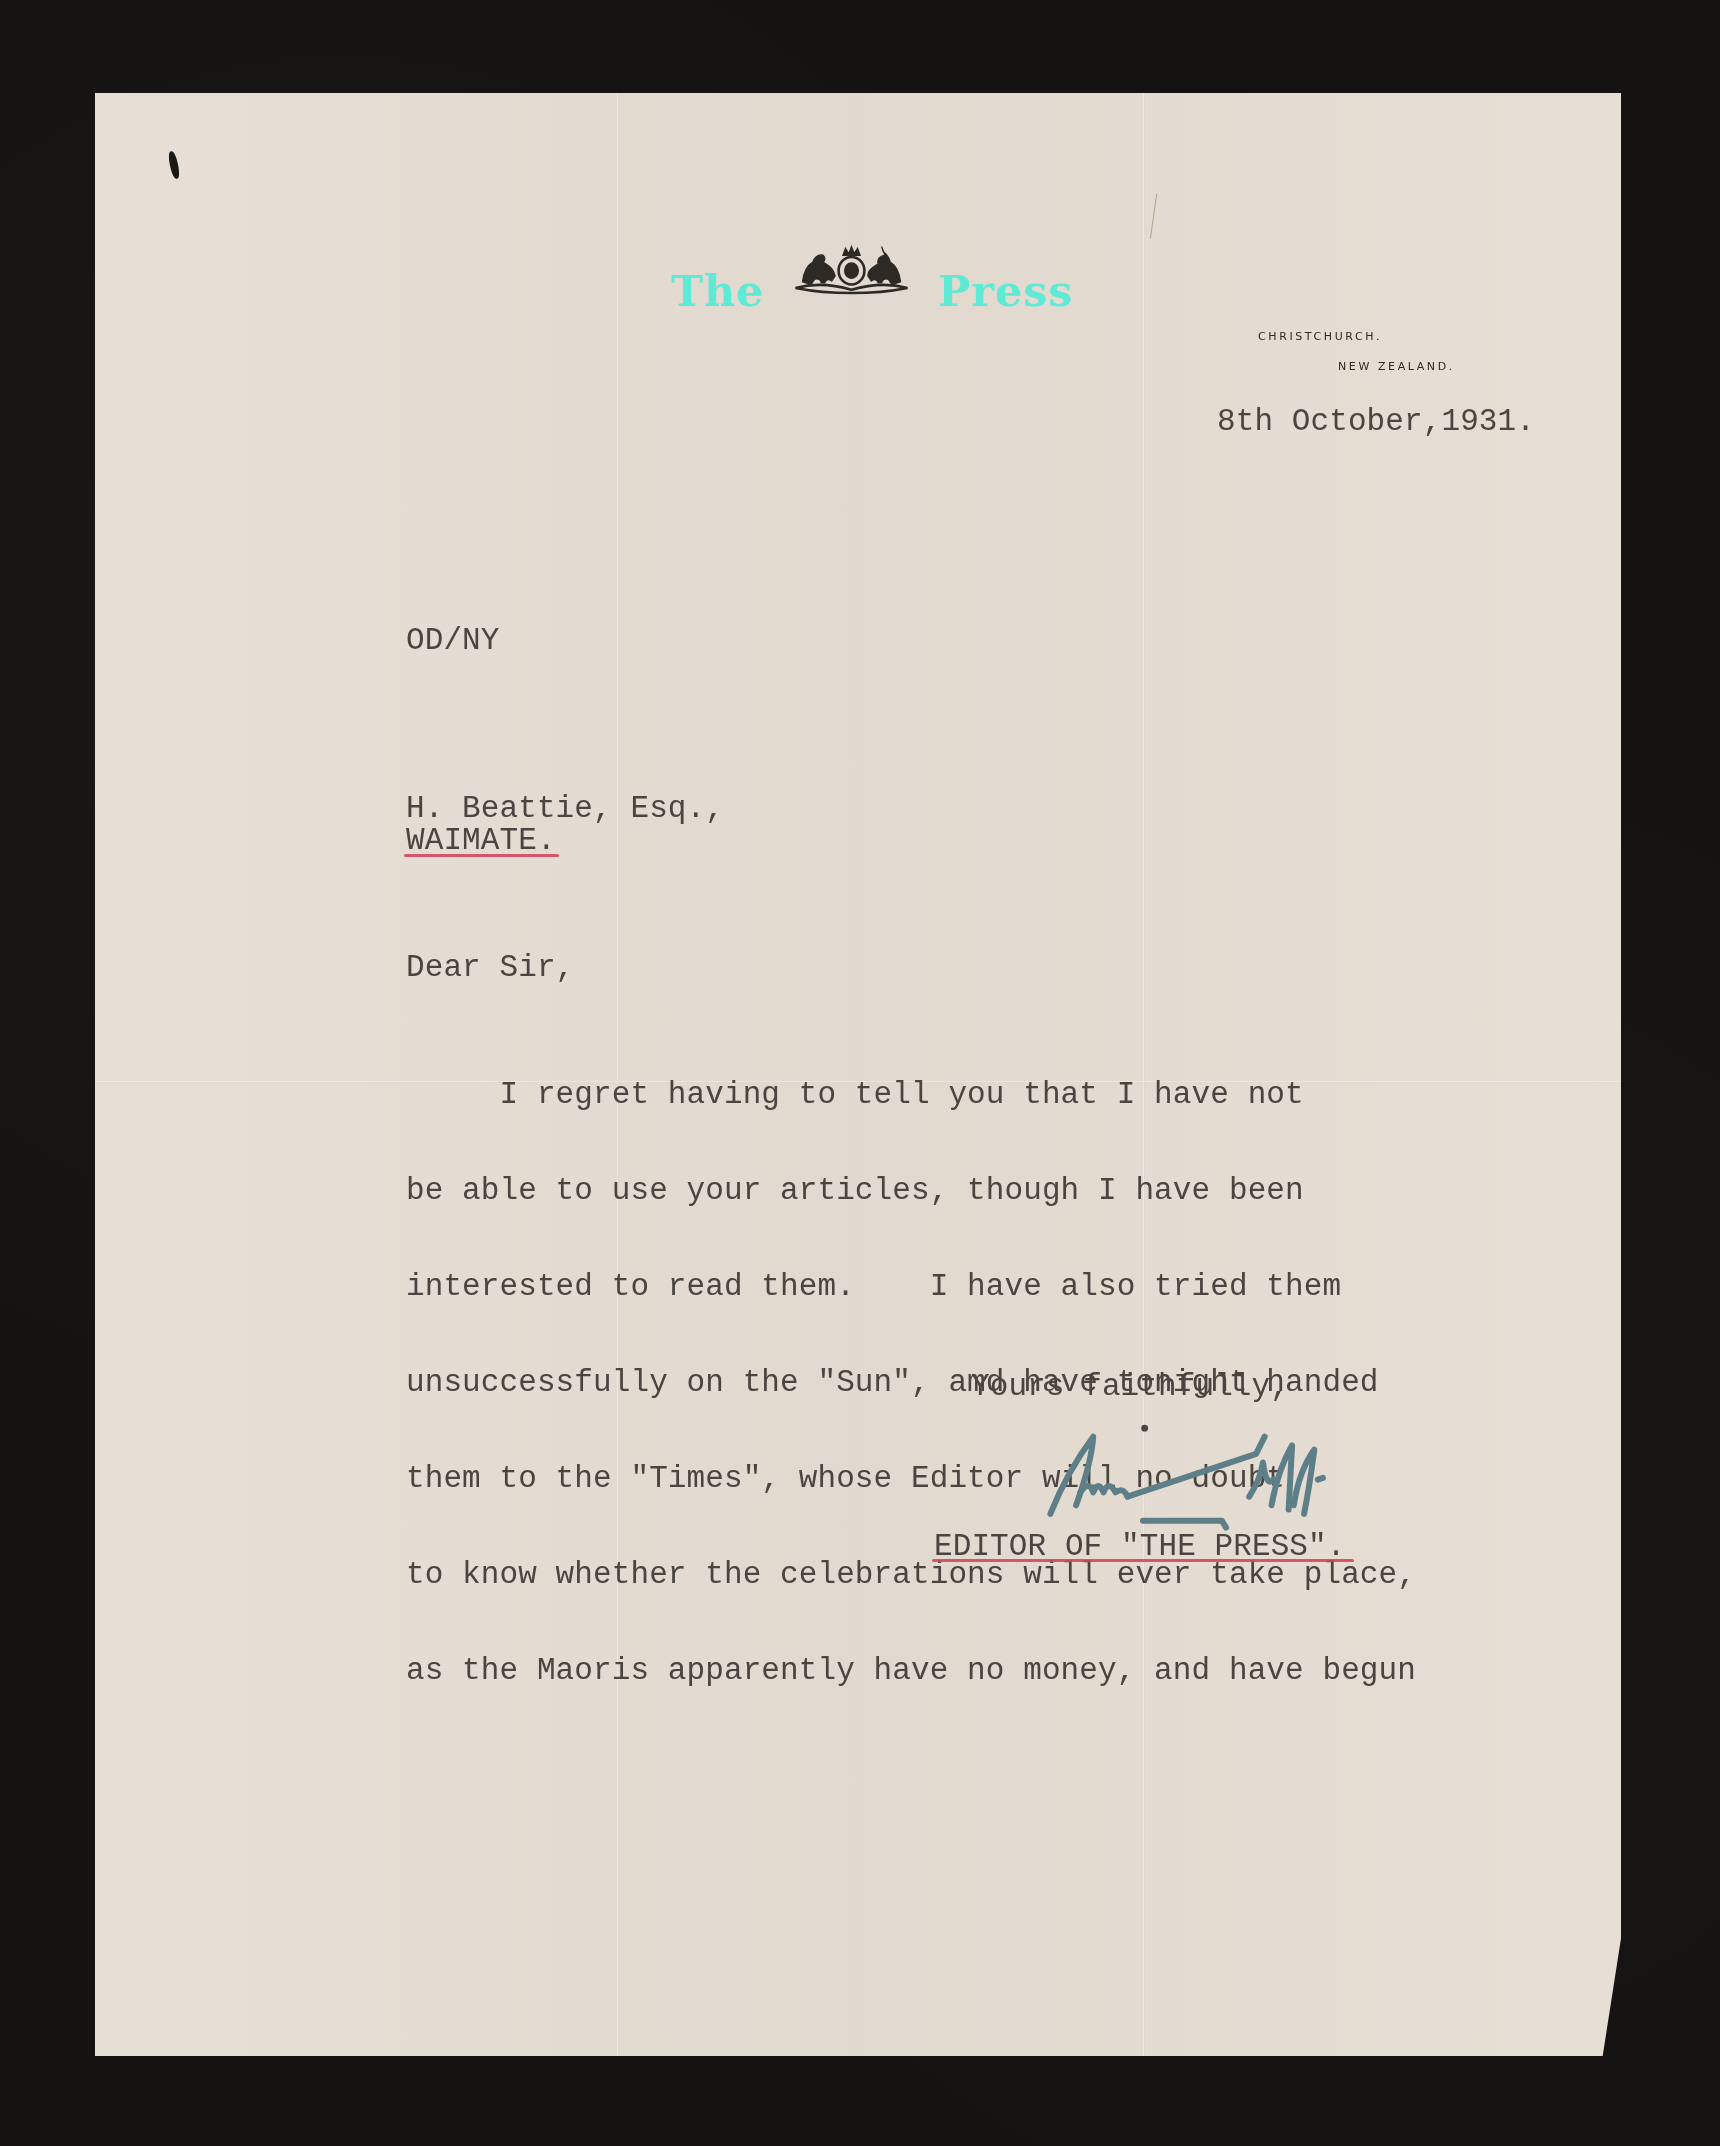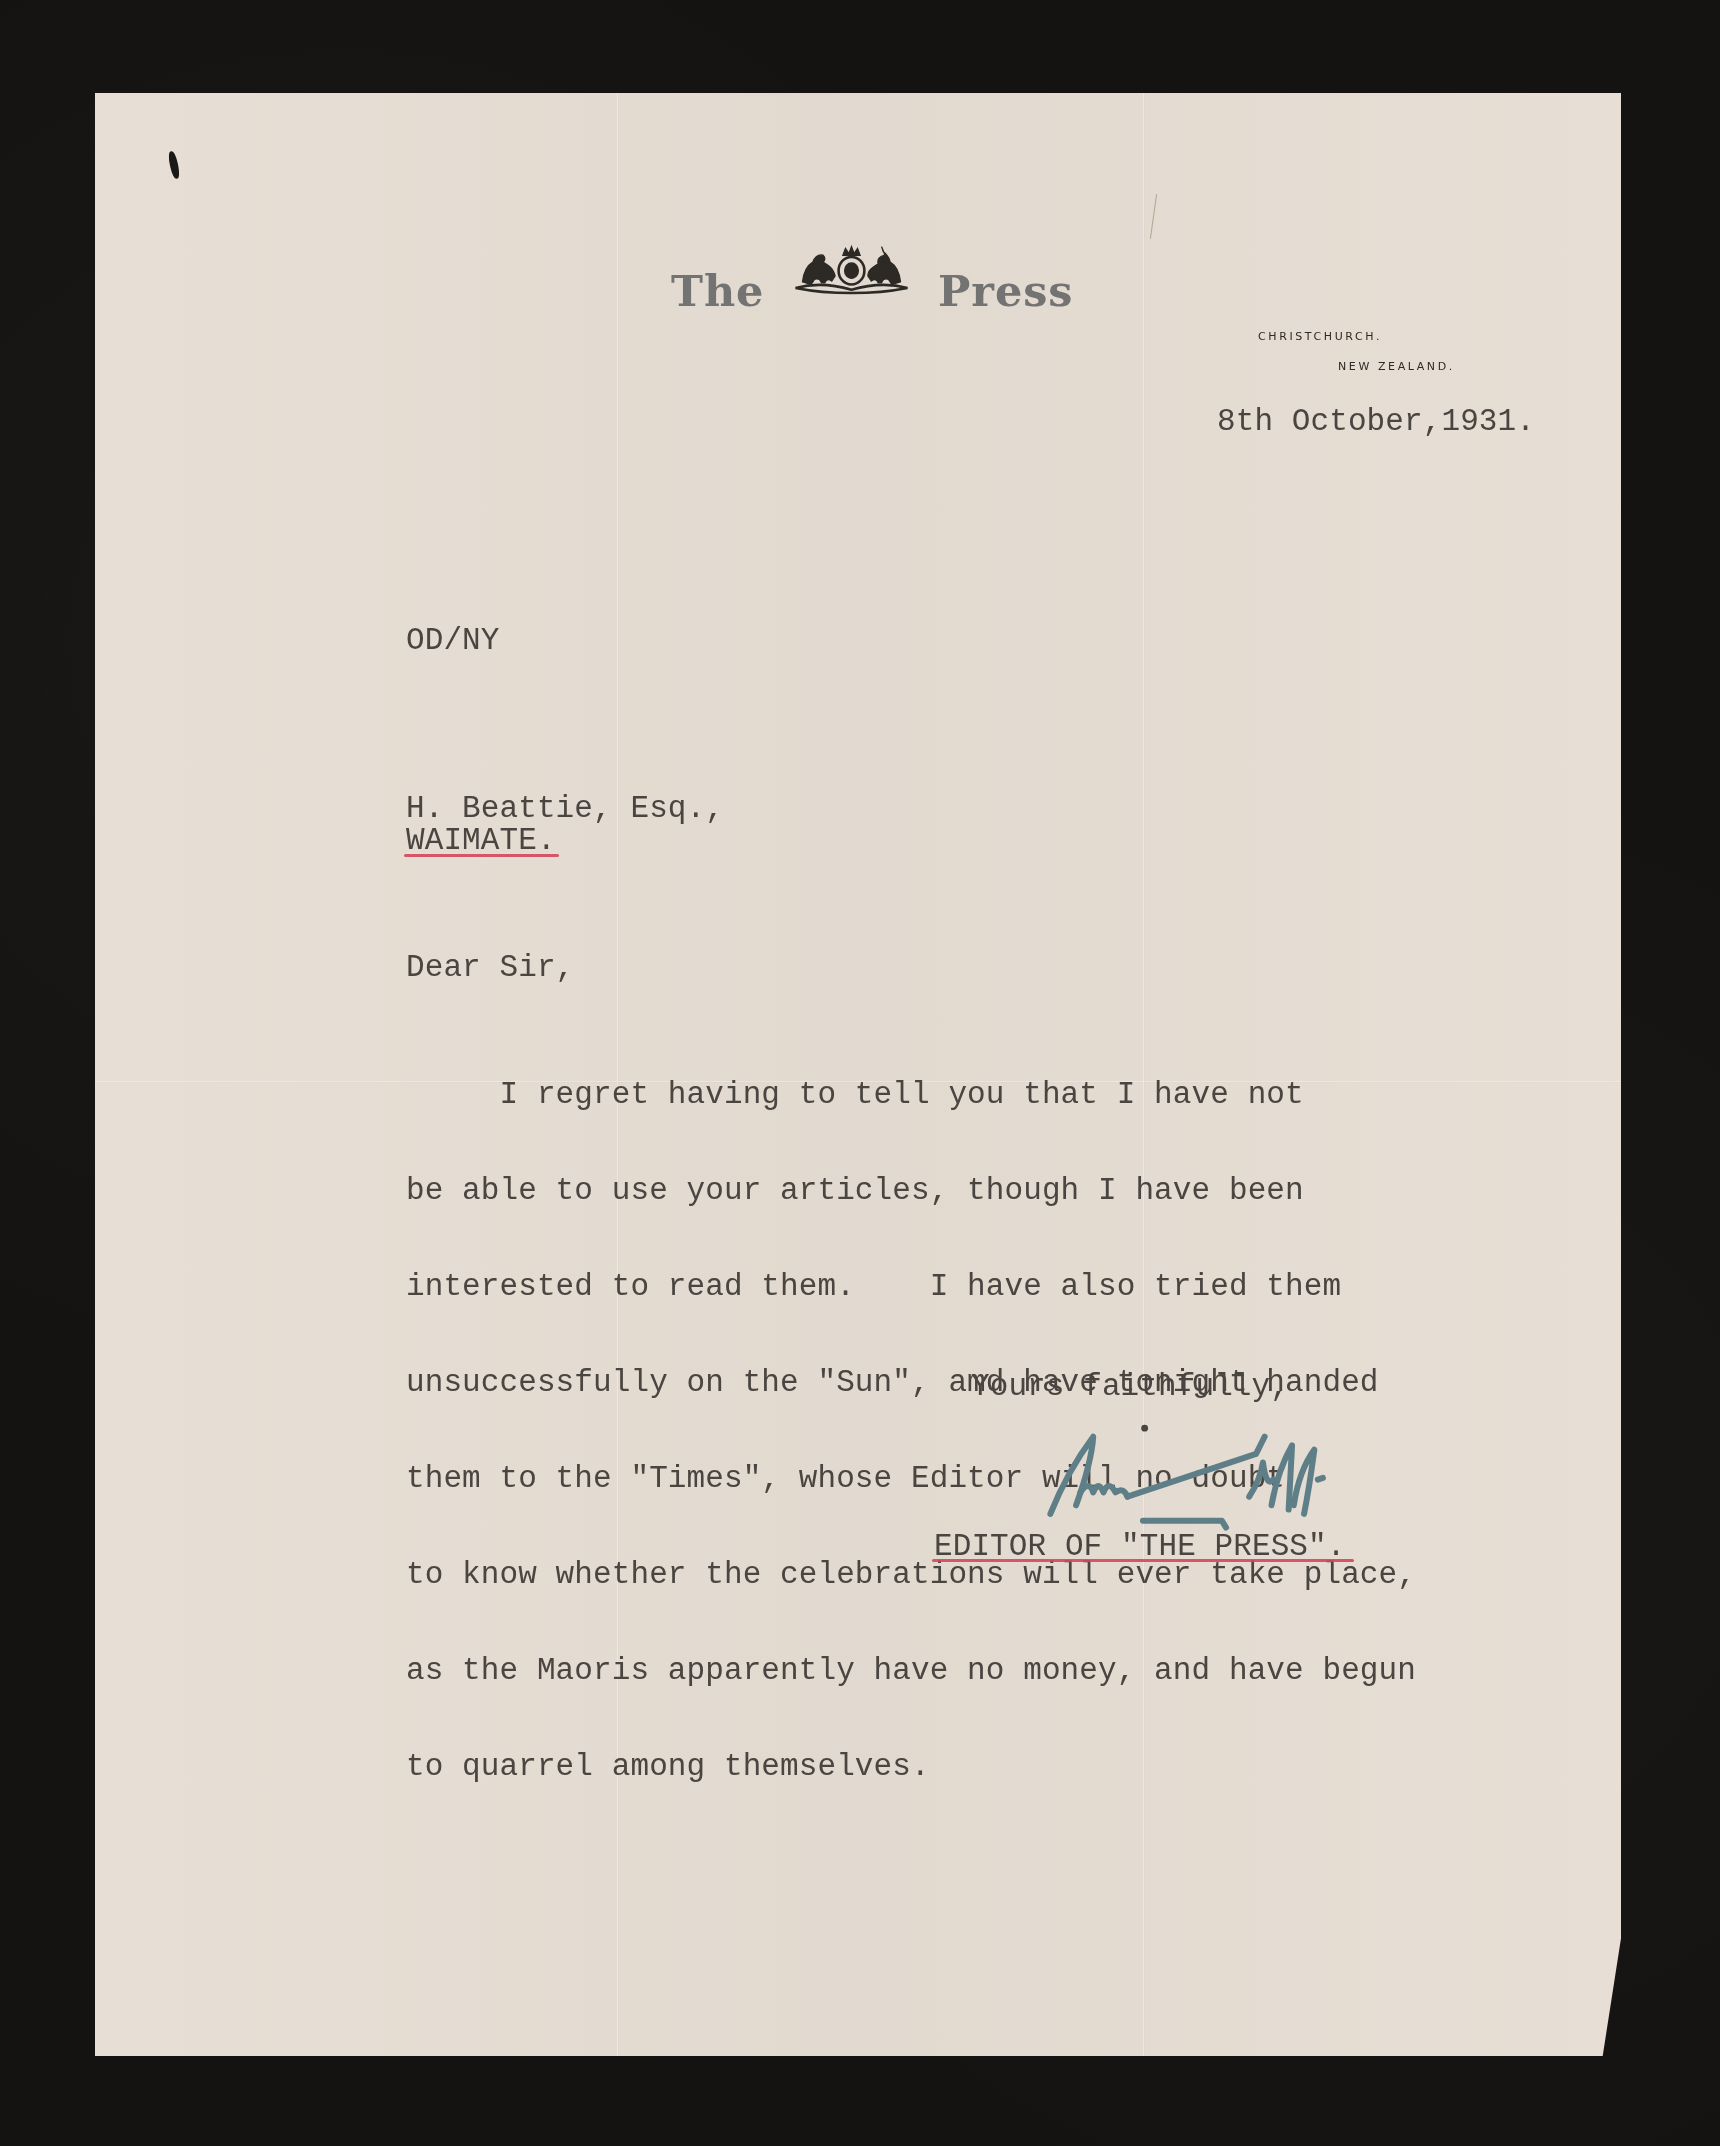--- a/index.html
+++ b/index.html
@@ -77,21 +77,21 @@
     display: flex;
     align-items: center;
     gap: 22.4px;
     color: #2c2824;
   }
   .masthead-word {
     font-family: "DejaVu Serif", "Liberation Serif", serif;
     font-weight: bold;
     font-size: 43px;
     letter-spacing: 0.9px;
-    color: #737373;
+    color: #5eead4;
     margin-top: 44px;
   }
   .crest {
     width: 129px;
     height: 52px;
   }
   .address {
     position: absolute;
     font-family: "DejaVu Sans", "Liberation Sans", sans-serif;
     font-size: 11px;
@@ -174,21 +174,20 @@
 <div class="typed" style="left:406px; top:952px;">Dear Sir,</div>
 
 <div class="typed body-lines" style="left:406px; top:1015px;">
   <span class="line">     I regret having to tell you that I have not</span>
   <span class="line">be able to use your articles, though I have been</span>
   <span class="line">interested to read them.    I have also tried them</span>
   <span class="line">unsuccessfully on the "Sun", amd have tonight handed</span>
   <span class="line">them to the "Times", whose Editor will no doubt</span>
   <span class="line">to know whether the celebrations will ever take place,</span>
   <span class="line">as the Maoris apparently have no money, and have begun</span>
-  <span class="line">to quarrel among themselves.</span>
 </div>
 
 <div class="typed" style="left:971px; top:1371px;">Yours faithfully,</div>
 
 <svg class="signature" viewBox="0 0 340 140">
   <g fill="none" stroke="#5f7f88" stroke-width="7" stroke-linecap="round" stroke-linejoin="round">
     <path d="M10 120 Q30 70 60 30 Q58 60 40 110"></path>
     <path d="M45 95 Q55 80 60 95 Q66 80 72 95 Q78 80 86 95 Q95 88 100 100"></path>
     <path d="M100 100 Q160 80 250 50 L260 30"></path>
     <path d="M242 100 Q255 80 258 60 Q262 90 270 80"></path>

